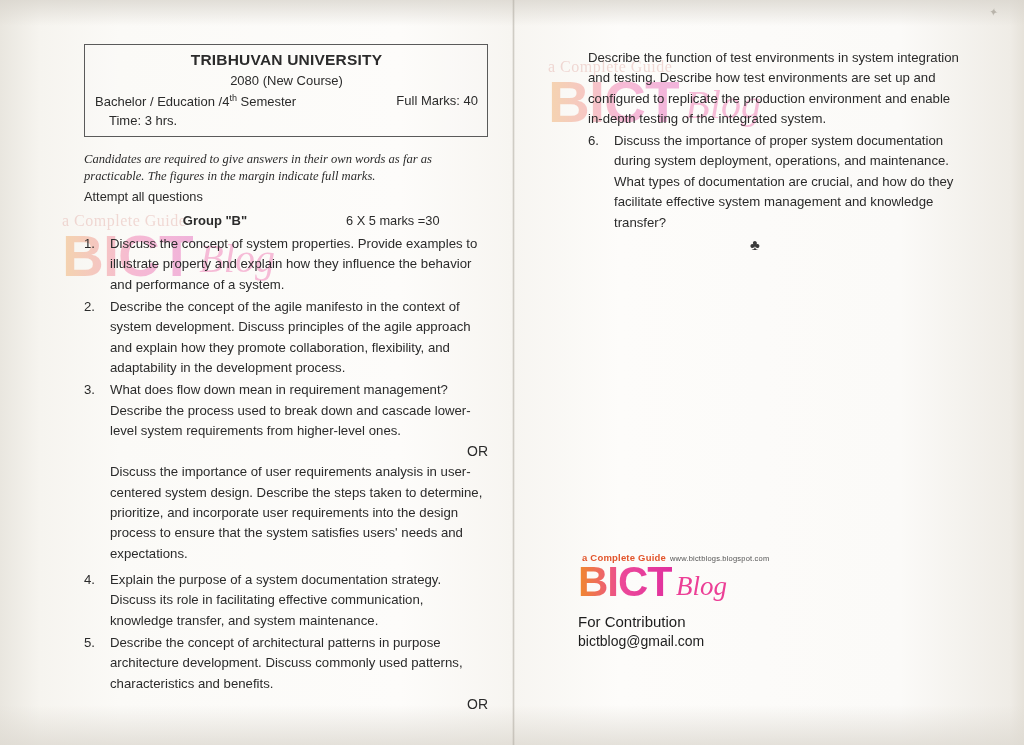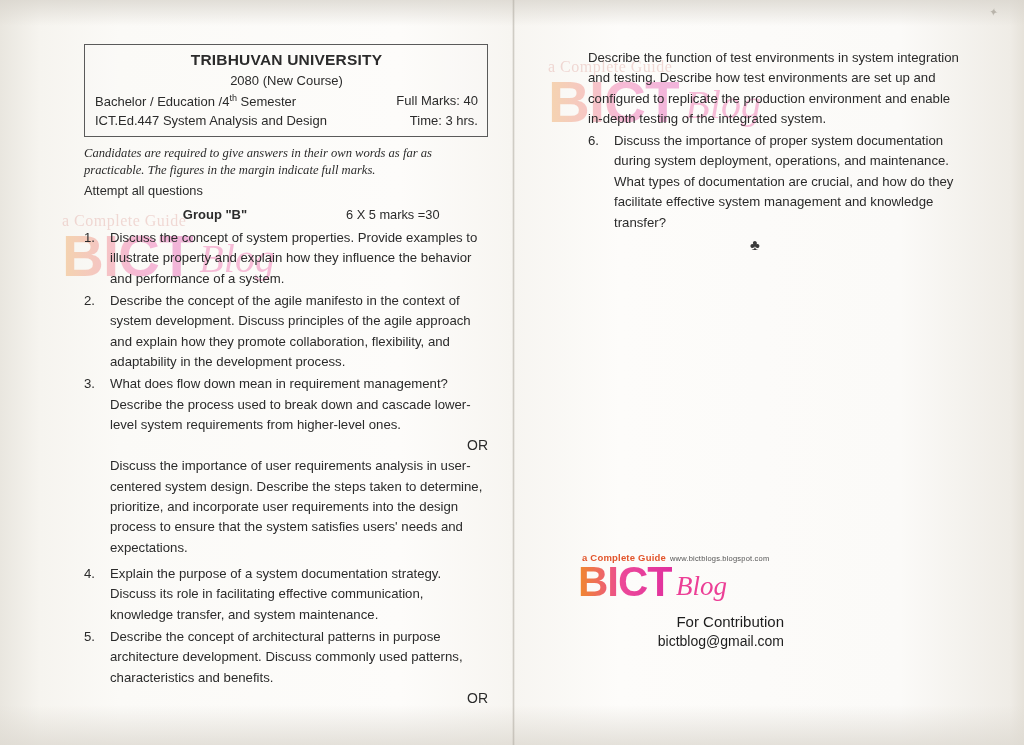--- a/index.html
+++ b/index.html
@@ -131,21 +131,21 @@
     white-space: nowrap;
     padding-left: 14px;
   }
   sup { font-size: 9px; }
 
   .note {
     font-family: "Liberation Serif", serif;
     font-style: italic;
     font-size: 12.6px;
     line-height: 1.35;
-    margin-top: 8px;
+    margin-top: 14px;
   }
   .attempt {
     font-weight: normal;
     font-size: 12.8px;
     margin-top: 4px;
   }
   .group-row {
     display: flex;
     margin-top: 9px;
     font-size: 13px;
@@ -261,21 +261,21 @@
     font-size: 27px;
     color: #ec3f96;
     line-height: 1;
     margin-left: 4px;
     margin-bottom: 3px;
   }
   .contrib {
     margin-top: 10px;
     font-size: 15px;
     color: #1d1d1d;
-    text-align: right;
+    text-align: left;
   }
   .contrib .email {
     display: block;
     margin-top: 3px;
     font-size: 14px;
   }
 </style>
 </head>
 <body>
 
@@ -304,21 +304,20 @@
   <div class="col-left">
 
     <div class="header-box">
       <div class="uni-title">TRIBHUVAN UNIVERSITY</div>
       <div class="course-year">2080 (New Course)</div>
       <div class="row-line">
         <div><span>Bachelor / Education /4</span><sup>th</sup><span> Semester</span></div>
         <div class="right">Full Marks: 40</div>
       </div>
       <div class="row-line">
-        <div>ICT.Ed.447 System Analysis and Design</div>
         <div class="right">Time: 3 hrs.</div>
       </div>
     </div>
 
     <div class="note">Candidates are required to give answers in their own words as far as practicable. The figures in the margin indicate full marks.</div>
     <div class="attempt">Attempt all questions</div>
 
     <div class="group-row">
       <div class="group-label">Group "B"</div>
       <div class="group-marks">6 X 5 marks =30</div>

